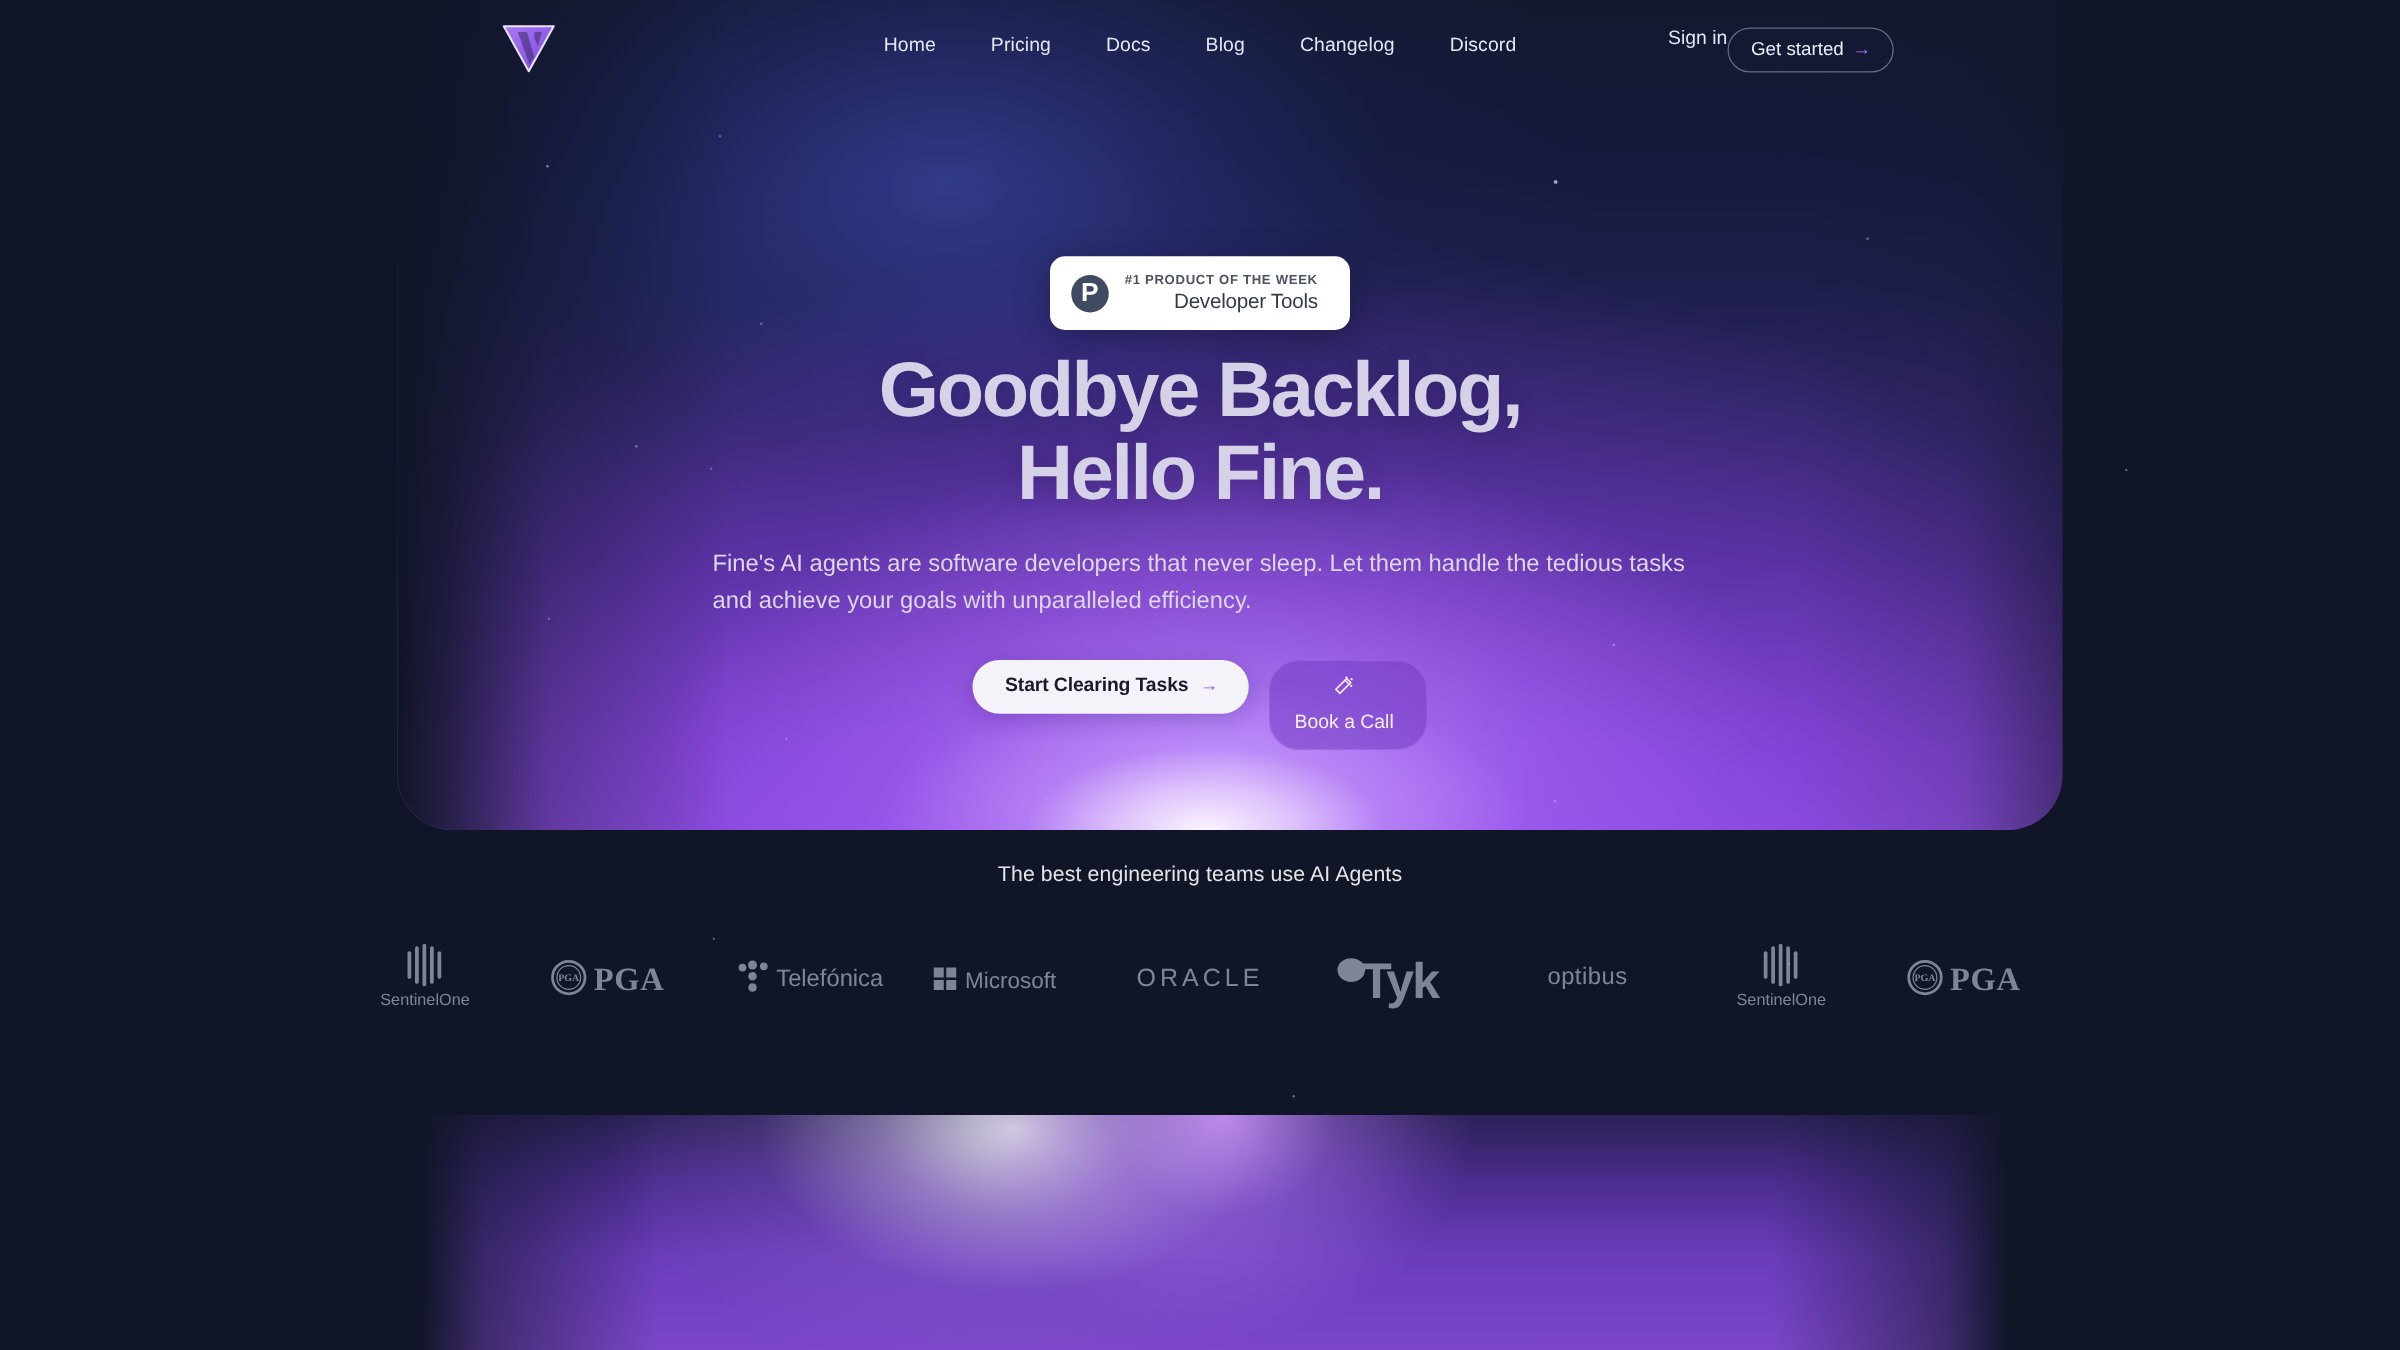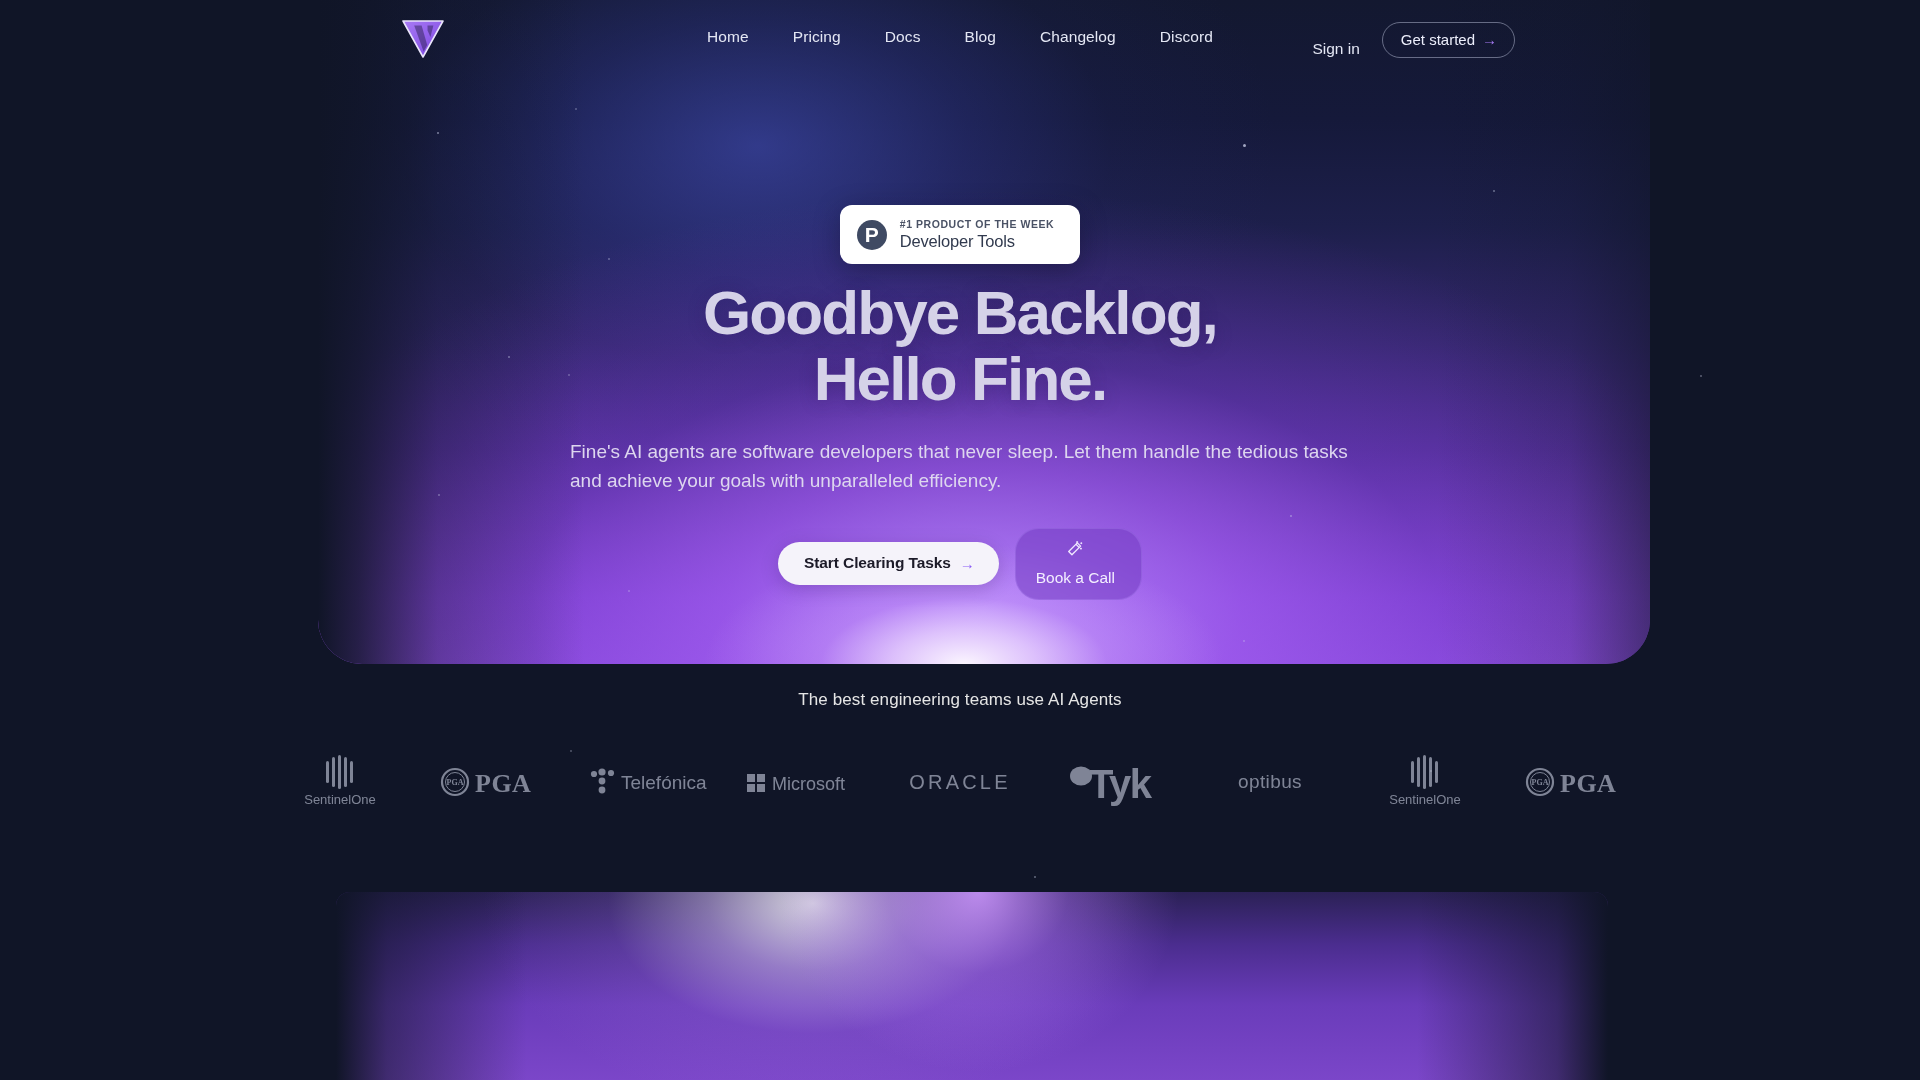--- a/index.html
+++ b/index.html
@@ -75,21 +75,21 @@
   .nav-links {
     position:absolute; left:50%; top:28px; transform:translateX(-50%);
     display:flex; gap:44px; align-items:flex-start;
   }
   .nav-link {
     color:#e4e7f4; font-size:15.5px; letter-spacing:0.1px;
     text-decoration:none; white-space:nowrap; cursor:pointer;
   }
   .nav-right {
     position:absolute; right:405px; top:22px;
-    display:flex; align-items:flex-end; gap:22px;
+    display:flex; align-items:flex-start; 
   }
   .signin { color:#e4e7f4; font-size:15.5px; text-decoration:none; cursor:pointer; }
   .get-started {
     display:flex; align-items:center; gap:7px;
     border:1px solid rgba(205,210,235,0.45);
     border-radius:22px; padding:8px 17px 9px 18px;
     background:transparent; color:#eceefb; font-size:15px;
     font-family:"Liberation Sans", sans-serif; cursor:pointer;
     white-space:nowrap;
   }
@@ -107,38 +107,38 @@
     padding:13px 26px 13px 17px;
     box-shadow:0 6px 26px rgba(10,12,30,0.35);
   }
   .ph-circle {
     width:30px; height:30px; border-radius:50%;
     background:#3f4a63; color:#ffffff;
     display:flex; align-items:center; justify-content:center;
     font-size:21px; font-weight:bold; line-height:1;
     font-family:"Liberation Sans", sans-serif;
   }
-  .ph-texts { display:flex; flex-direction:column; gap:2px; }
+  .ph-texts { display:flex; flex-direction:column; gap:2px;align-items:flex-end; }
   .ph-kicker {
     color:#4a5265; font-size:10.5px; font-weight:bold;
     letter-spacing:0.55px; text-transform:uppercase;
   }
   .ph-title { color:#313a4e; font-size:16.5px; font-weight:normal; letter-spacing:-0.2px; }
 
   .hero-title {
     margin-top:16px; text-align:center;
     font-size:62px; font-weight:bold; line-height:1.07;
     letter-spacing:-1.9px; color:#d5d2e8;
     text-shadow:0 2px 18px rgba(40,20,80,0.30);
   }
   .hero-sub {
     margin-top:24px; text-align:left; width:780px;
     font-size:19px; line-height:1.55; color:#ddd6ef;
   }
-  .hero-ctas { margin-top:32px; display:flex; gap:16px; align-items:center; }
+  .hero-ctas { margin-top:32px; display:flex; gap:16px; align-items:flex-start; }
   .btn-primary {
     display:flex; align-items:center; gap:9px;
     background:#f5f3fa; color:#1c1a28;
     border:none; border-radius:24px; padding:12px 24px 13px 26px;
     font-size:15.5px; font-family:"Liberation Sans", sans-serif;
     font-weight:bold; letter-spacing:-0.1px; cursor:pointer; white-space:nowrap;
     box-shadow:0 4px 18px rgba(40,15,80,0.22);
   }
   .btn-primary .arrow { color:#8b5cf6; font-weight:normal; font-size:15px; }
   .btn-secondary {

